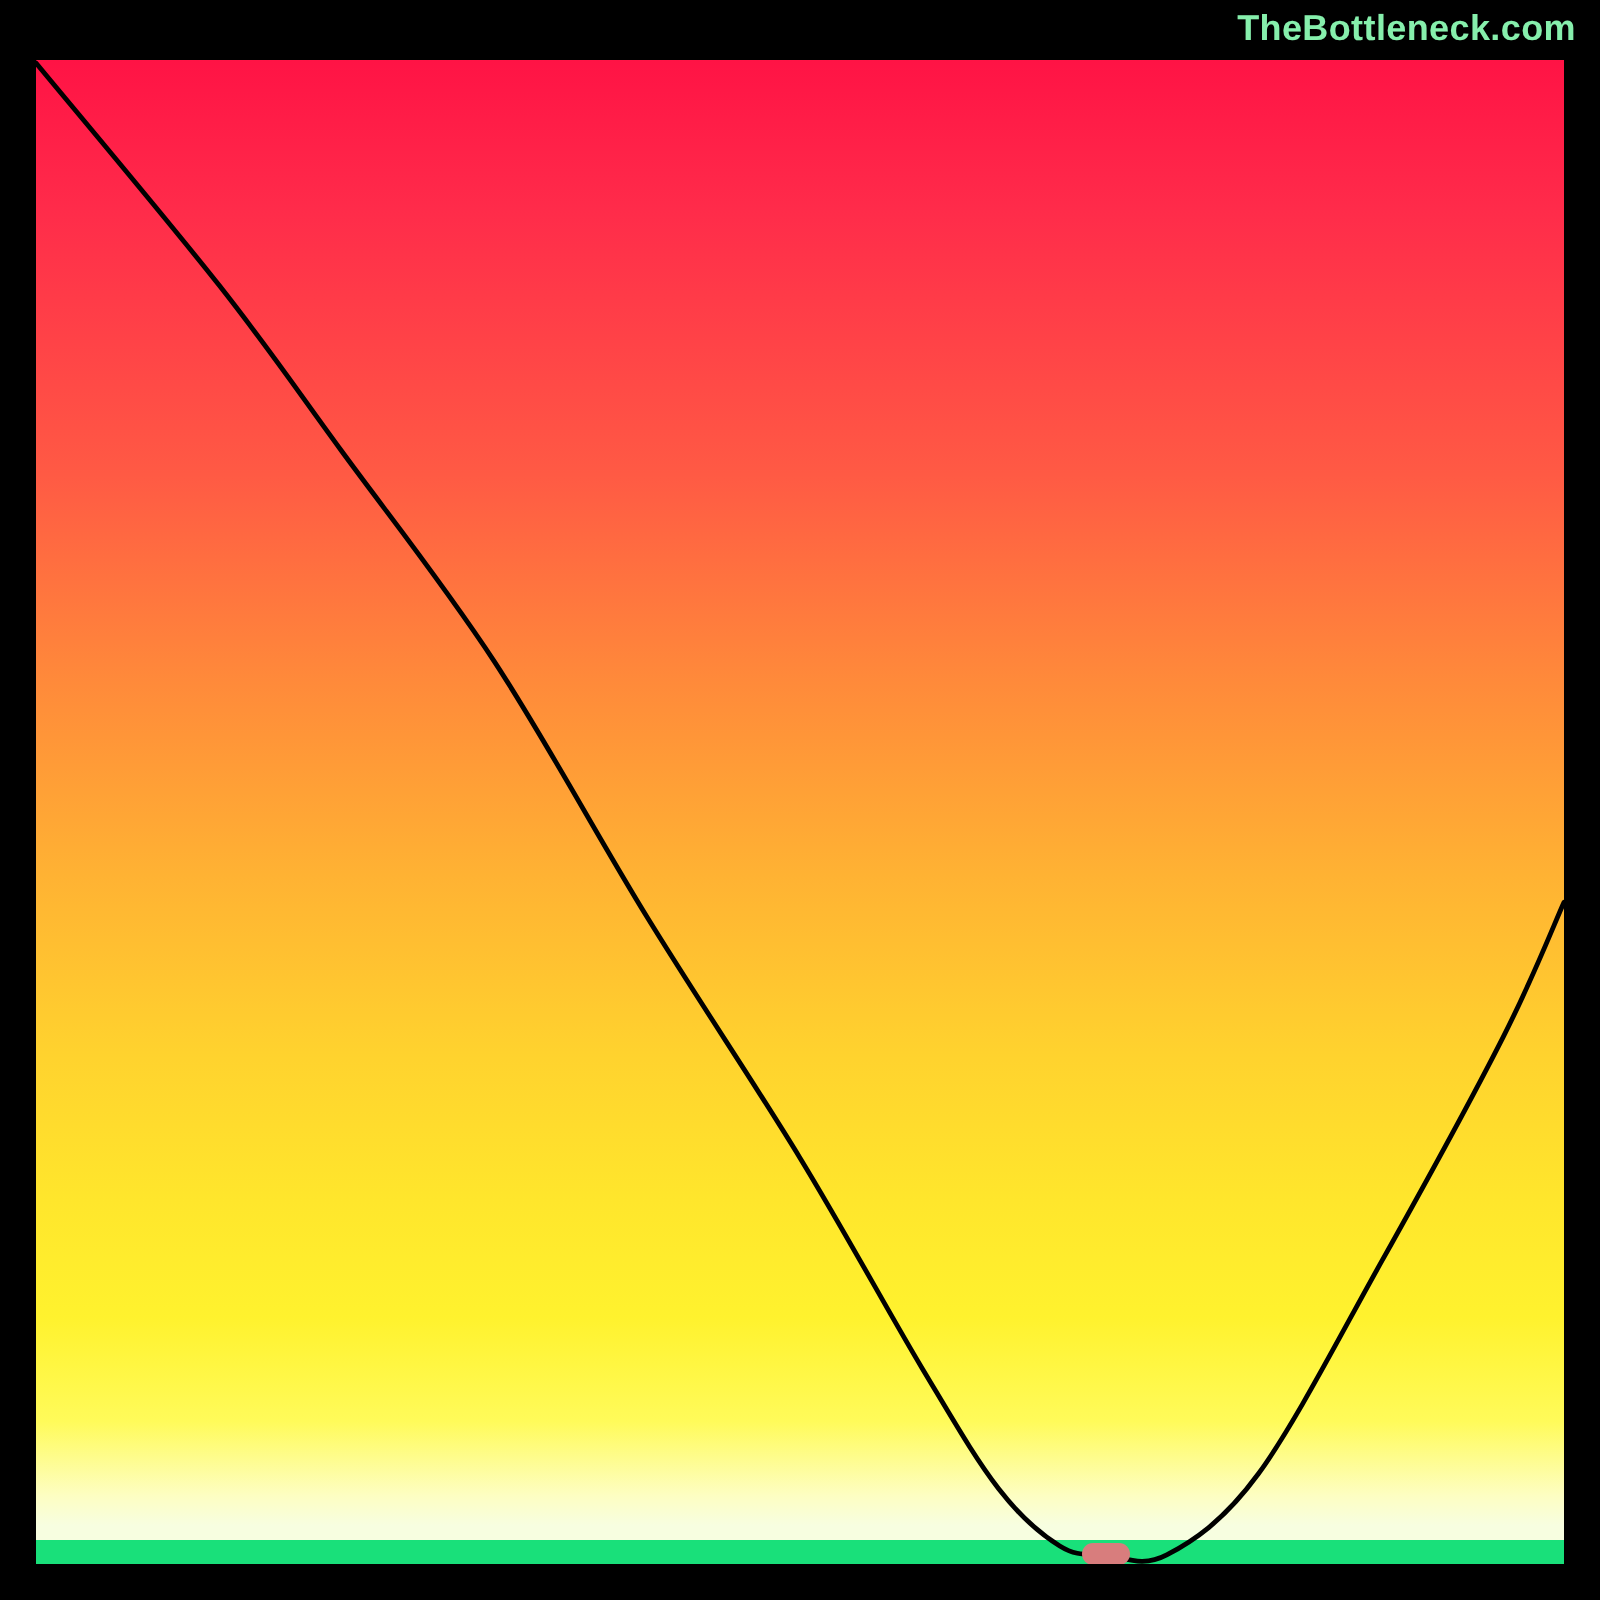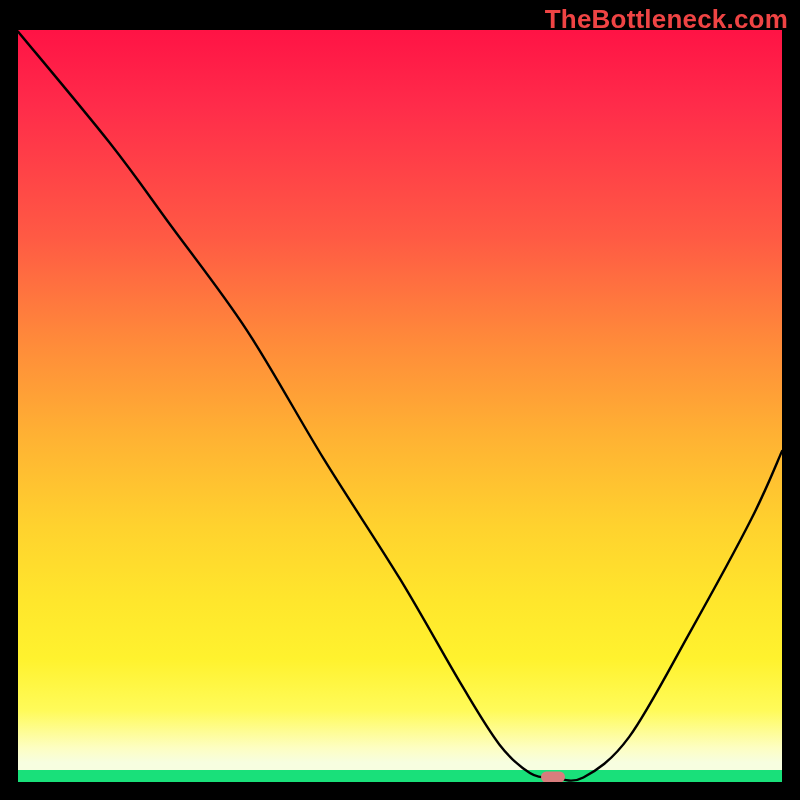--- a/index.html
+++ b/index.html
@@ -14,23 +14,23 @@
   .outer {
     width: 800px;
     height: 800px;
     background: #000;
     position: relative;
   }
   .watermark {
     position: absolute;
     top: 4px;
     right: 12px;
-    color: #ef4444;
+    color: #86efac;
     font-family: Arial, Helvetica, sans-serif;
-    font-size: 26px;
+    font-size: 18px;
     font-weight: 600;
     letter-spacing: 0.2px;
     user-select: none;
   }
   .plot {
     position: absolute;
     left: 18px;
     top: 30px;
     width: 764px;
     height: 752px;

